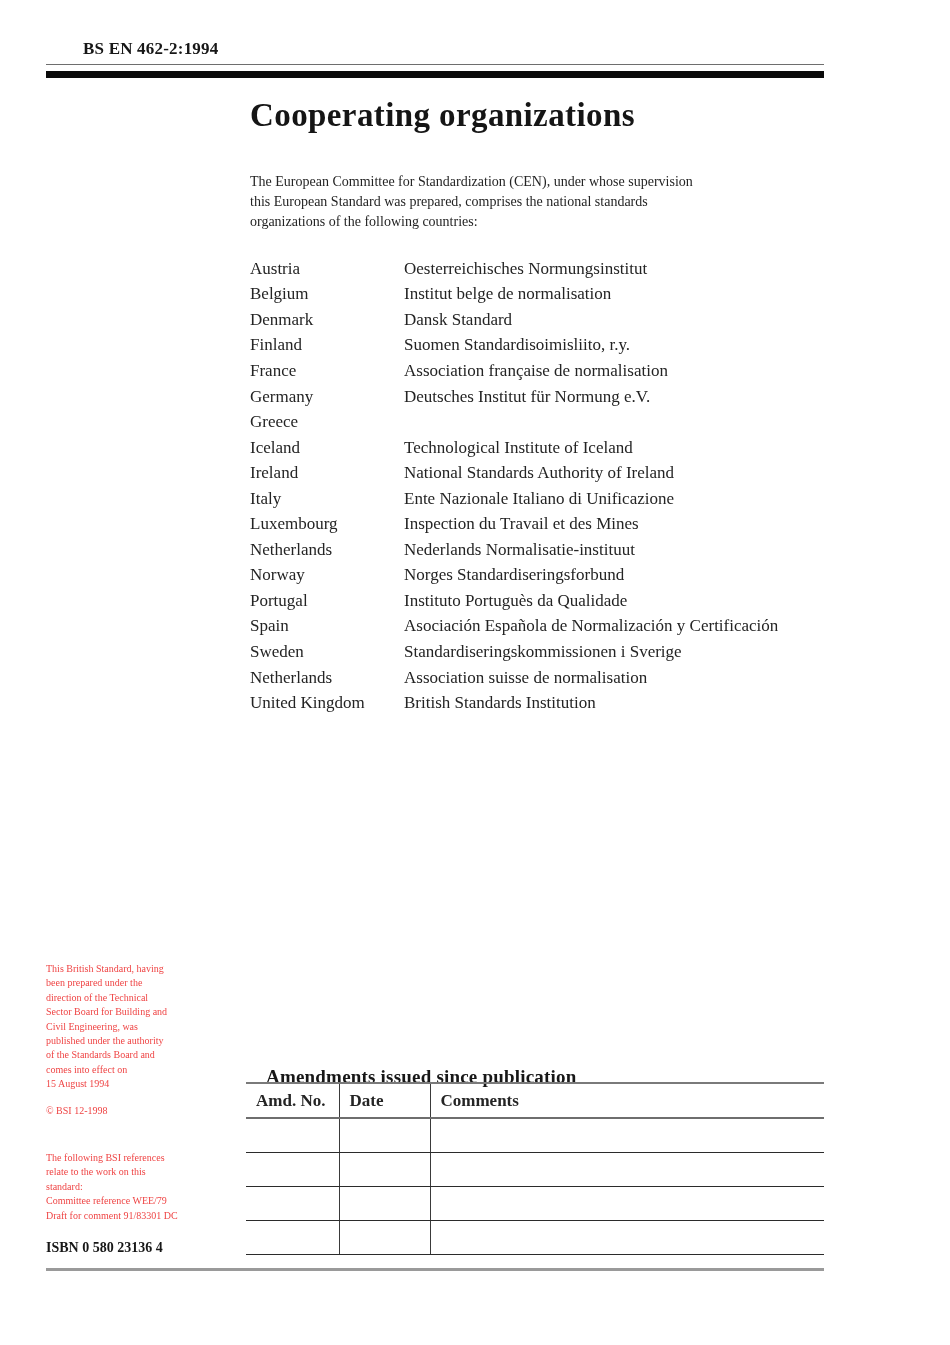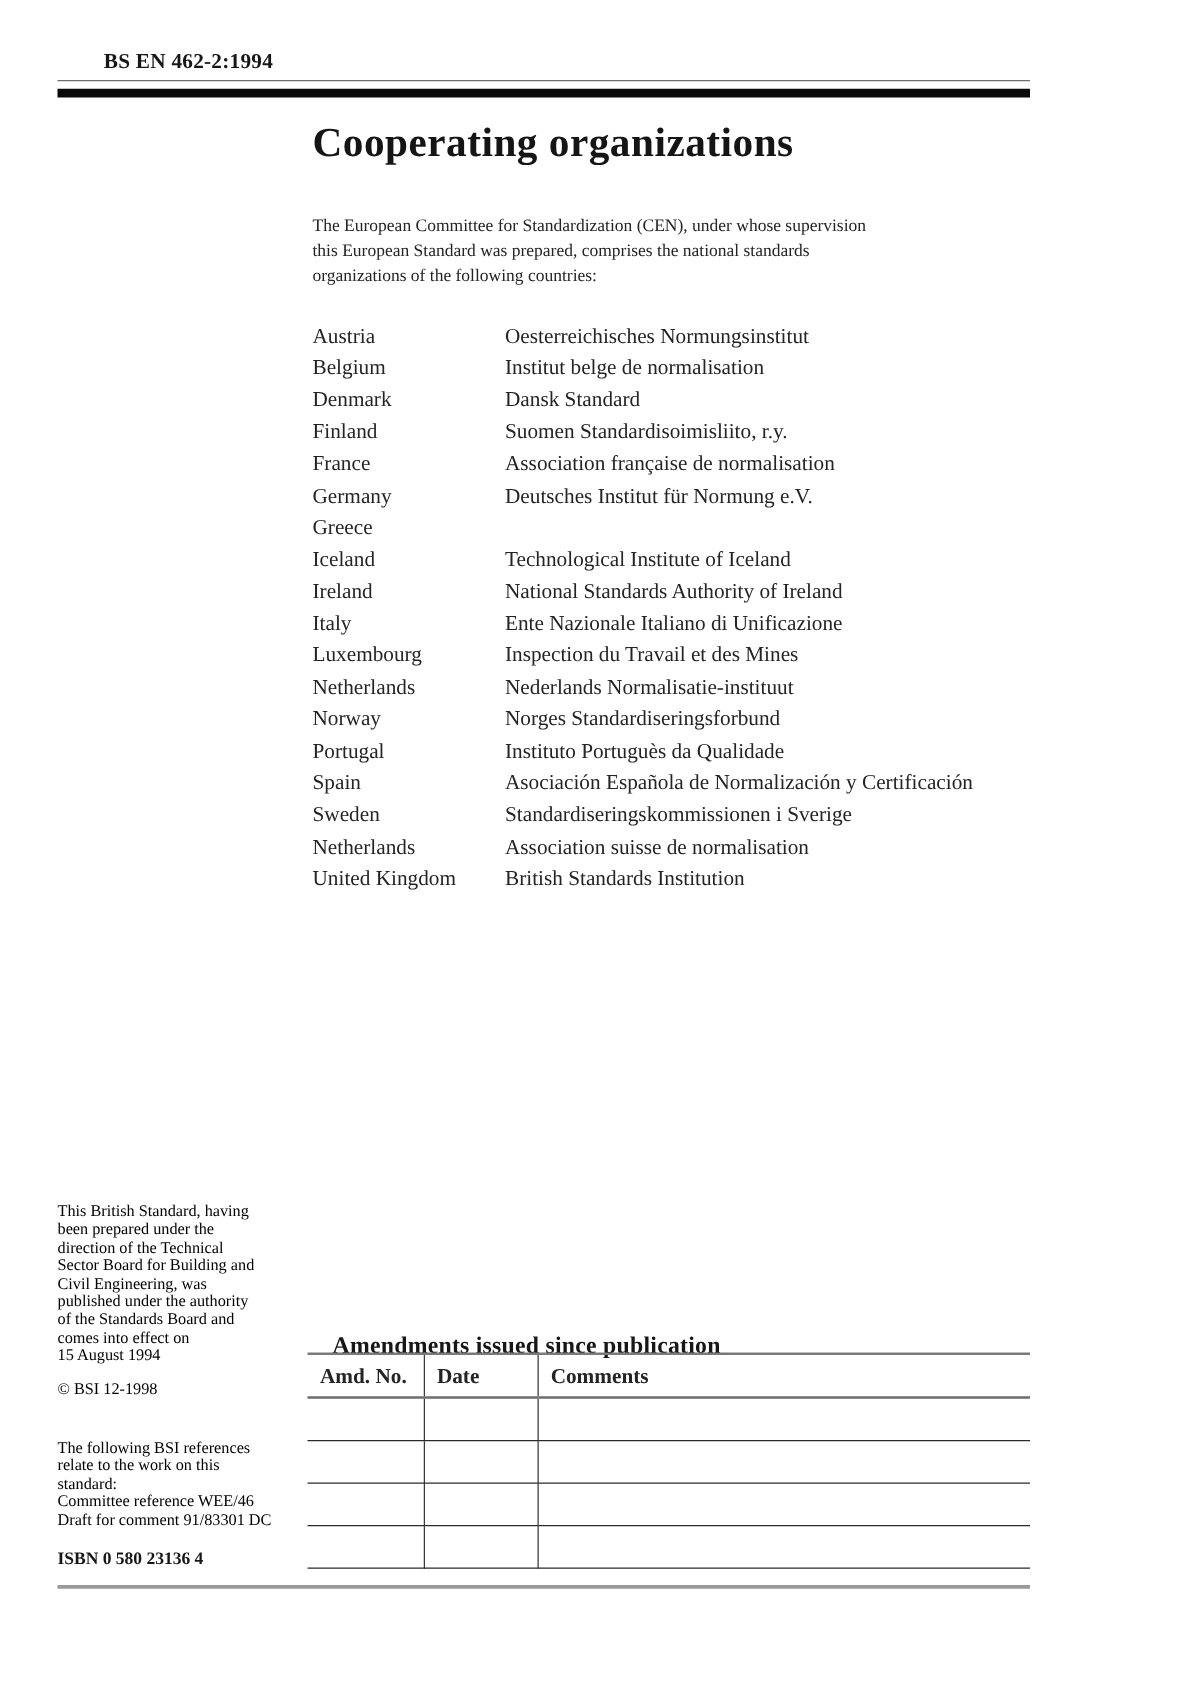--- a/index.html
+++ b/index.html
@@ -38,21 +38,21 @@
   
   .members {
     position: absolute; left: 250px; top: 256px; width: 585px;
     font-size: 17px; color: #242424;
   }
   .member-row { display: flex; height: 25.55px; align-items: center; }
   .member-country { width: 154px; flex: none; }
   .member-org { flex: 1; }
 
   
-  .sb { position: absolute; left: 46px; width: 196px; font-size: 13px; line-height: 14.4px; color: #000000; }
+  .sb { position: absolute; left: 46px; width: 196px; font-size: 10px; line-height: 14.4px; color: #ef4444; }
   .sb-authority { top: 962px; white-space: pre-line; }
   .sb-copyright { top: 1104px; }
   .sb-refs { top: 1151px; }
   .sb-refs .pre { white-space: pre-line; }
   .sb-isbn { top: 1241px; font-weight: 700; font-size: 14px; color: #171717; }
 
   
   .amend-heading {
     position: absolute; left: 250px; top: 1050px; margin: 16px;
     font-size: 19px; font-weight: 700; letter-spacing: 0.2px; color: #171717;
@@ -197,21 +197,21 @@
 of the Standards Board and
 comes into effect on
 15 August 1994</div>
 
   <div class="sb sb-copyright">© BSI 12-1998</div>
 
   <div class="sb sb-refs">
     <div class="pre">The following BSI references
 relate to the work on this
 standard:</div>
-    <div>Committee reference WEE/46</div>
+    <div>Committee reference WEE/79</div>
     <div>Draft for comment 91/83301 DC</div>
   </div>
 
   <div class="sb sb-isbn">ISBN 0 580 23136 4</div>
 
   <h2 class="amend-heading">Amendments issued since publication</h2>
 
   <table class="amend-table">
     <colgroup>
         <col class="c1">

